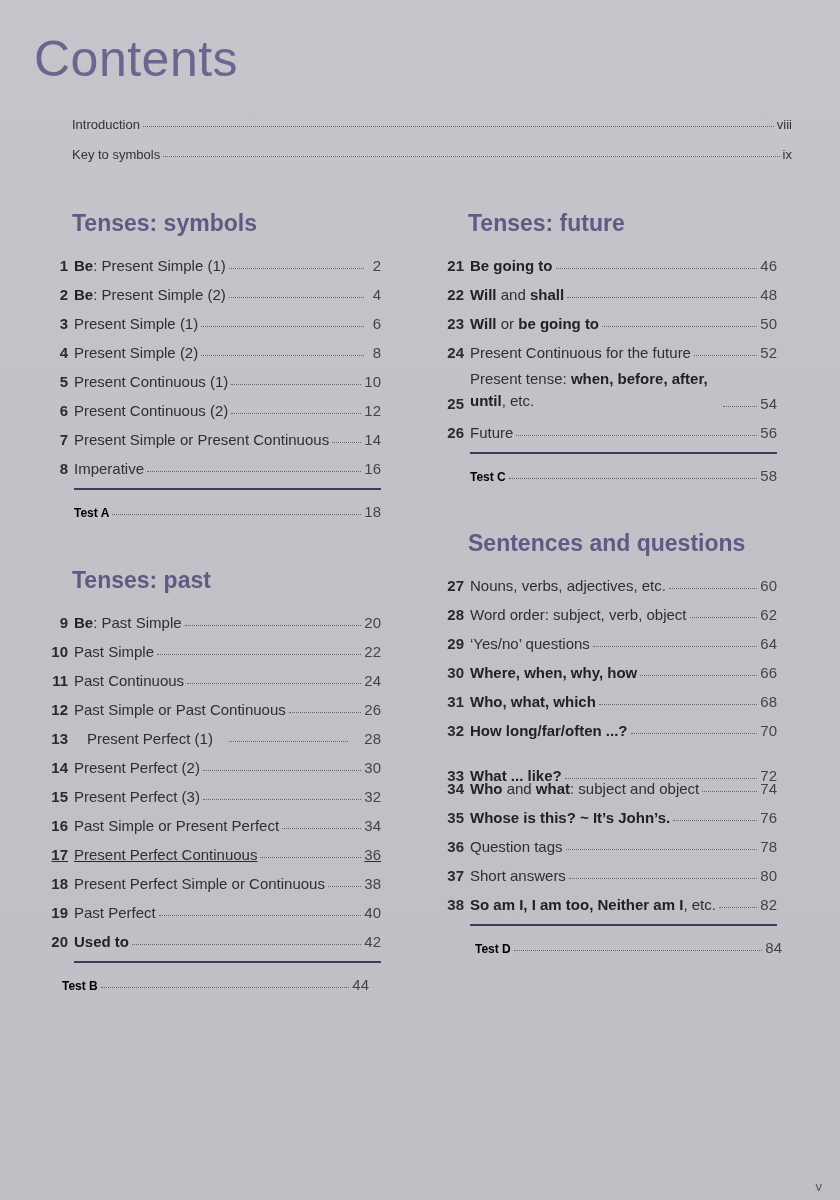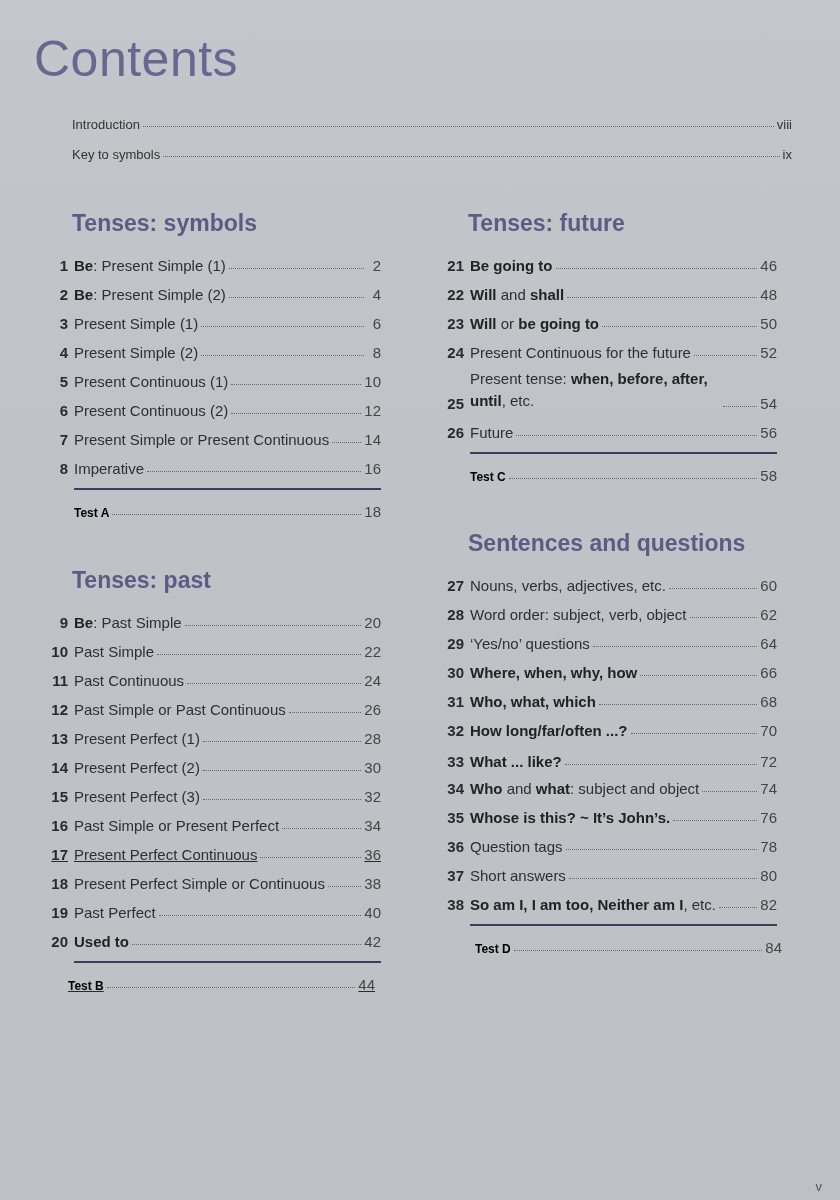--- a/index.html
+++ b/index.html
@@ -136,21 +136,21 @@
       <span class="label">Past Continuous</span>
       <span class="dots"></span>
       <span class="page">24</span>
     </div>
     <div class="entry" style="top: 129px;">
       <span class="num">12</span>
       <span class="label">Past Simple or Past Continuous</span>
       <span class="dots"></span>
       <span class="page">26</span>
     </div>
-    <div class="entry" style="top: 158px;">
+    <div class="entry" style="top: 158px; gap: 13px;">
       <span class="num">13</span>
       <span class="label">Present Perfect (1)</span>
       <span class="dots"></span>
       <span class="page">28</span>
     </div>
     <div class="entry" style="top: 187px;">
       <span class="num">14</span>
       <span class="label">Present Perfect (2)</span>
       <span class="dots"></span>
       <span class="page">30</span>
@@ -185,21 +185,21 @@
       <span class="dots"></span>
       <span class="page">40</span>
     </div>
     <div class="entry" style="top: 361px;">
       <span class="num">20</span>
       <span class="label"><b>Used to</b></span>
       <span class="dots"></span>
       <span class="page">42</span>
     </div>
     <div class="rule" style="top: 394px;"></div>
-    <div class="entry test" style="top: 404px; left: 32px; width: calc(100% - 38px); text-decoration: underline;">
+    <div class="entry test" style="top: 404px; left: 26px; width: calc(100% - 38px);">
       <span class="label">Test B</span>
       <span class="dots"></span>
       <span class="page">44</span>
     </div>
   </div>
 <div class="col" id="sec2" style="left:432px; top:210px;">
     <div class="section-title" style="left: 36px; top: 0px;">Tenses: future</div>
     <div class="entry" style="top: 42px;">
       <span class="num">21</span>
       <span class="label"><b>Be going to</b></span>
@@ -274,21 +274,21 @@
       <span class="label"><b>Who, what, which</b></span>
       <span class="dots"></span>
       <span class="page">68</span>
     </div>
     <div class="entry" style="top: 187px;">
       <span class="num">32</span>
       <span class="label"><b>How long/far/often ...?</b></span>
       <span class="dots"></span>
       <span class="page">70</span>
     </div>
-    <div class="entry" style="top: 218px;">
+    <div class="entry" style="top: 232px;">
       <span class="num">33</span>
       <span class="label"><b>What ... like?</b></span>
       <span class="dots"></span>
       <span class="page">72</span>
     </div>
     <div class="entry" style="top: 245px;">
       <span class="num">34</span>
       <span class="label"><b>Who</b> and <b>what</b>: subject and object</span>
       <span class="dots"></span>
       <span class="page">74</span>

